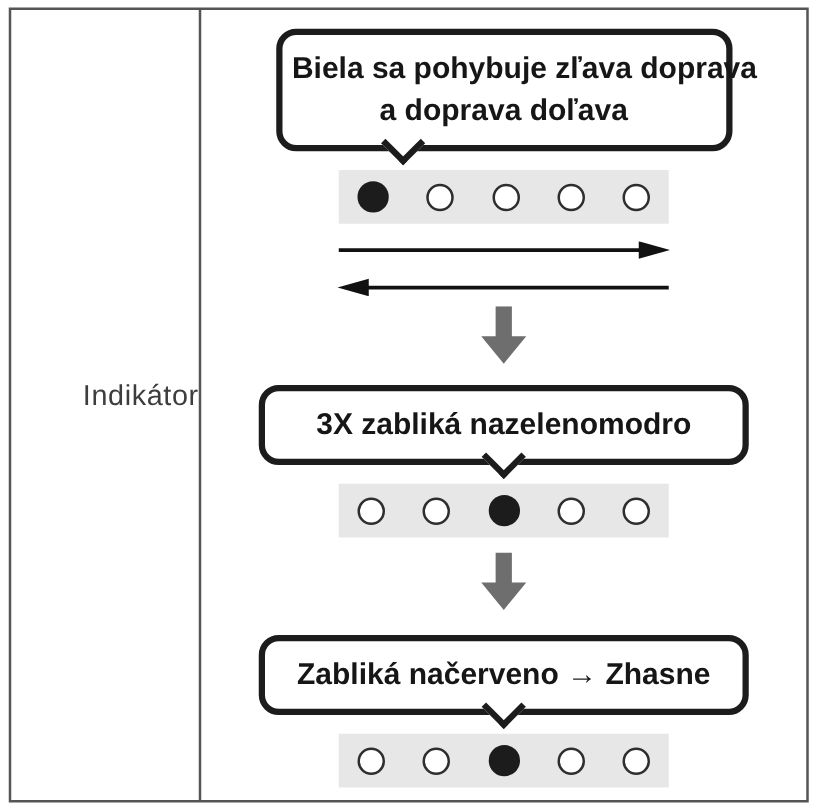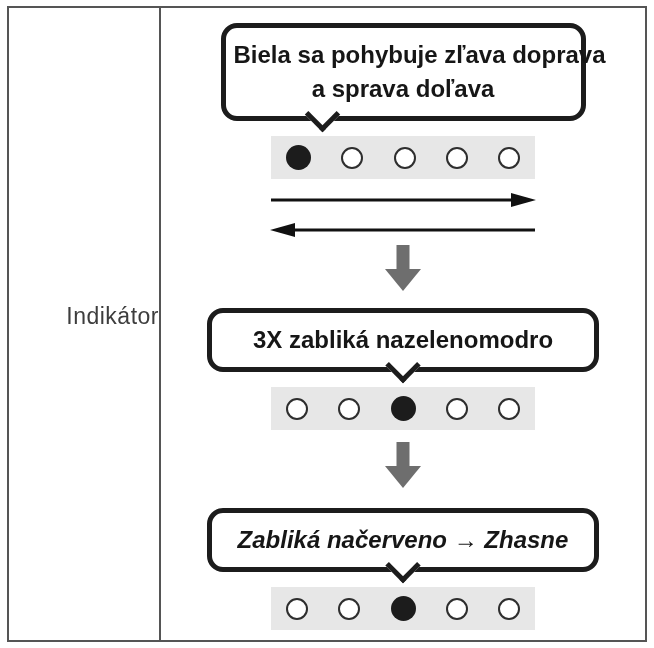--- a/index.html
+++ b/index.html
@@ -32,21 +32,21 @@
     border:5px solid var(--bubble-border, #1c1c1c);
     border-radius:16px; text-align:center; padding:10px 8px;
   }
   .bubble .line {
     font-size:24px; font-weight:bold; color:#161616; line-height:34px;
     white-space:nowrap;
   }
   .bubble-1 { width:365px; }
   .bubble-s { width:392px; }
   .bubble-2 { margin-top:16px; }
-  .bubble-3 { margin-top:19px;font-style:italic; }
+  .bubble-3 { margin-top:19px; }
   .tail {
     position:absolute; bottom:-11px; width:20px; height:20px; background:#fff;
     border-right:5px solid var(--bubble-border, #1c1c1c);
     border-bottom:5px solid var(--bubble-border, #1c1c1c);
   }
   .tail-left   { left:84px; transform:rotate(45deg); }
   .tail-center { left:50%;  transform:translateX(-50%) rotate(45deg); }
   .led-strip {
     width:264px; height:43px; margin-top:15px;
     background:var(--led-strip-bg, #e7e7e7);
@@ -66,21 +66,21 @@
 <div class="frame">
 
   <div class="left-cell">
     <div class="label-line">Indikátor</div>
   </div>
 
   <div class="right-cell">
 
     <div class="bubble bubble-1">
       <div class="line">Biela sa pohybuje zľava doprava</div>
-      <div class="line">a sprava doľava</div>
+      <div class="line">a doprava doľava</div>
       <span class="tail tail-left"></span>
     </div>
     <div class="led-strip">
         <span class="dot dot-on"></span>
         <span class="dot dot-off"></span>
         <span class="dot dot-off"></span>
         <span class="dot dot-off"></span>
         <span class="dot dot-off"></span>
       </div>
 

